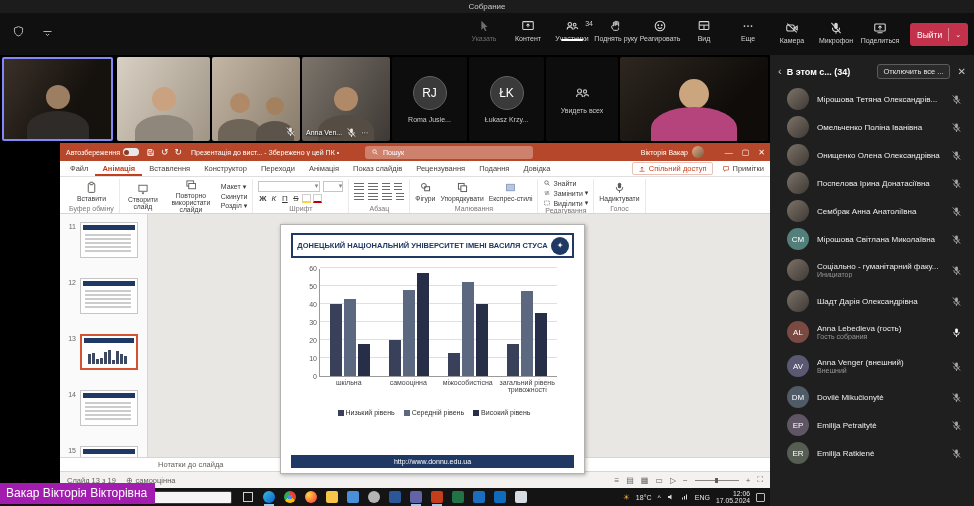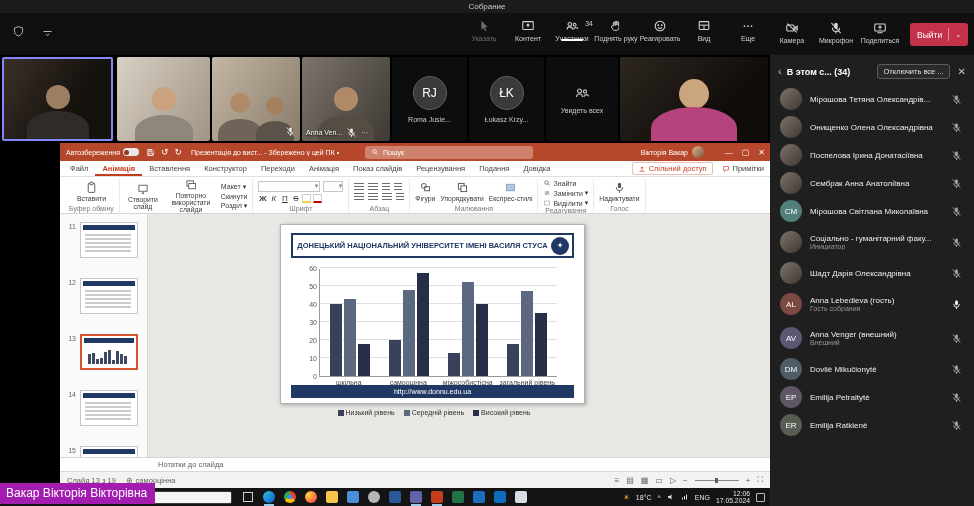--- a/index.html
+++ b/index.html
@@ -41,21 +41,21 @@
 
   
   .participants-panel { position:absolute; top:55px; right:0; width:204px; bottom:0; background:#1f1f1f; overflow:hidden; }
   .pp-header { display:flex; align-items:center; gap:5px; padding:9px 8px 5px 8px; }
   .pp-back { color:#c7c7c7; font-size:11px; line-height:1; cursor:pointer; }
   .pp-title { color:#fff; font-size:9px; font-weight:bold; flex:1; white-space:nowrap; overflow:hidden; }
   .pp-mute-all { border:1px solid #5c5c5c; color:#e2e2e2; font-size:7.5px; padding:2px 5px; border-radius:3px;
     white-space:nowrap; cursor:pointer; background:#2a2a2a; }
   .pp-close { color:#c7c7c7; font-size:10px; margin-left:3px; cursor:pointer; }
   .pp-list { position:absolute; top:30px; left:0; right:0; bottom:0; overflow:hidden; }
-  .p-row { display:flex; align-items:center; padding:0 12px 0 10px; height:28px; gap:8px; }
+  .p-row { display:flex; align-items:center; padding:0 12px 0 17px; height:28px; gap:8px; }
   .p-row.two { height:34px; }
   .p-avatar { width:22px; height:22px; border-radius:50%; flex:none; display:flex; align-items:center;
     justify-content:center; color:#fff; font-size:8px; }
   .photo { background:linear-gradient(135deg,#7d7369,#3e3934); }
   .p-info { flex:1; min-width:0; }
   .p-name { color:#ededed; font-size:8px; white-space:nowrap; overflow:hidden; text-overflow:ellipsis; }
   .p-sub { color:#969696; font-size:7px; white-space:nowrap; overflow:hidden; }
   .p-mic { color:#a6a6a6; flex:none; display:flex; }
   .p-mic.on { color:#fff; }
 
@@ -107,21 +107,21 @@
   .thumb-row { display:flex; gap:4px; padding-left:5px; margin-bottom:20px; cursor:pointer; }
   .thumb-num { width:11px; font-size:7px; color:#666; text-align:right; padding-top:1px; }
   .thumb { width:58px; height:36px; background:#fff; border:1px solid #c8c6c4; position:relative; flex:none; }
   .thumb.sel { border:2px solid #d35230; }
   .mini-h { position:absolute; top:2px; left:2px; right:2px; height:5px; background:#1f3864; }
   .mini-ln { position:absolute; left:4px; right:6px; height:2px; background:#ccc; }
   .mini-chart { position:absolute; left:6px; bottom:4px; display:flex; align-items:flex-end; gap:1px; height:17px; }
   .mini-bar { width:3px; background:#3e4a63; }
 
   .slide-area { flex:1; background:#e9e7e4; position:relative; }
-  .slide { position:absolute; left:132px; top:10px; width:305px; height:180px; background:#fff;
+  .slide { position:absolute; left:132px; top:10px; width:305px; height:250px; background:#fff;
     border:1px solid #b5b3b1; box-shadow:1px 1px 4px rgba(0,0,0,.3); }
   .slide-header { position:absolute; left:10px; top:8px; right:10px; height:25px; border:2px solid #1f3864;
     display:flex; align-items:center; }
   .slide-header-text { flex:1; text-align:center; font-weight:bold; color:#1f3864; font-size:7.5px;
     white-space:nowrap; overflow:hidden; padding-left:4px; }
   .slide-logo { width:18px; height:18px; border-radius:50%; background:#1f3864; margin:0 3px; flex:none;
     display:flex; align-items:center; justify-content:center; color:#fff; font-size:8px; }
   .slide-footer { position:absolute; left:10px; right:10px; bottom:5px; height:13px; background:#1f3864;
     color:#fff; font-size:7px; display:flex; align-items:center; justify-content:center; }
 
@@ -378,20 +378,34 @@
       <span class="pp-back">‹</span>
       <span class="pp-title">В этом с... (34)</span>
       <span class="pp-mute-all">Отключить все ...</span>
       <span class="pp-close">✕</span>
     </div>
     <div class="pp-list">
         <div class="p-row">
           <span class="p-avatar photo"></span>
           <div class="p-info">
             <div class="p-name">Мірошова Тетяна Олександрів...</div>
+          </div>
+          <span class="p-mic">
+            <svg width="11" height="11" viewBox="0 0 16 16" fill="none" stroke="currentColor" stroke-width="1.3" stroke-linecap="round">
+              <rect x="6" y="2" width="4" height="7" rx="2" fill="currentColor" stroke="none"></rect>
+              <path d="M4 8a4 4 0 0 0 8 0"></path>
+              <path d="M8 12v2"></path>
+              <path d="M3 2.5 13 13.5"></path>
+            </svg>
+          </span>
+        </div>
+        <div class="p-row">
+          <span class="p-avatar photo"></span>
+          <div class="p-info">
+            <div class="p-name">Омельченко Поліна Іванівна</div>
           </div>
           <span class="p-mic">
             <svg width="11" height="11" viewBox="0 0 16 16" fill="none" stroke="currentColor" stroke-width="1.3" stroke-linecap="round">
               <rect x="6" y="2" width="4" height="7" rx="2" fill="currentColor" stroke="none"></rect>
               <path d="M4 8a4 4 0 0 0 8 0"></path>
               <path d="M8 12v2"></path>
               <path d="M3 2.5 13 13.5"></path>
             </svg>
           </span>
         </div>

